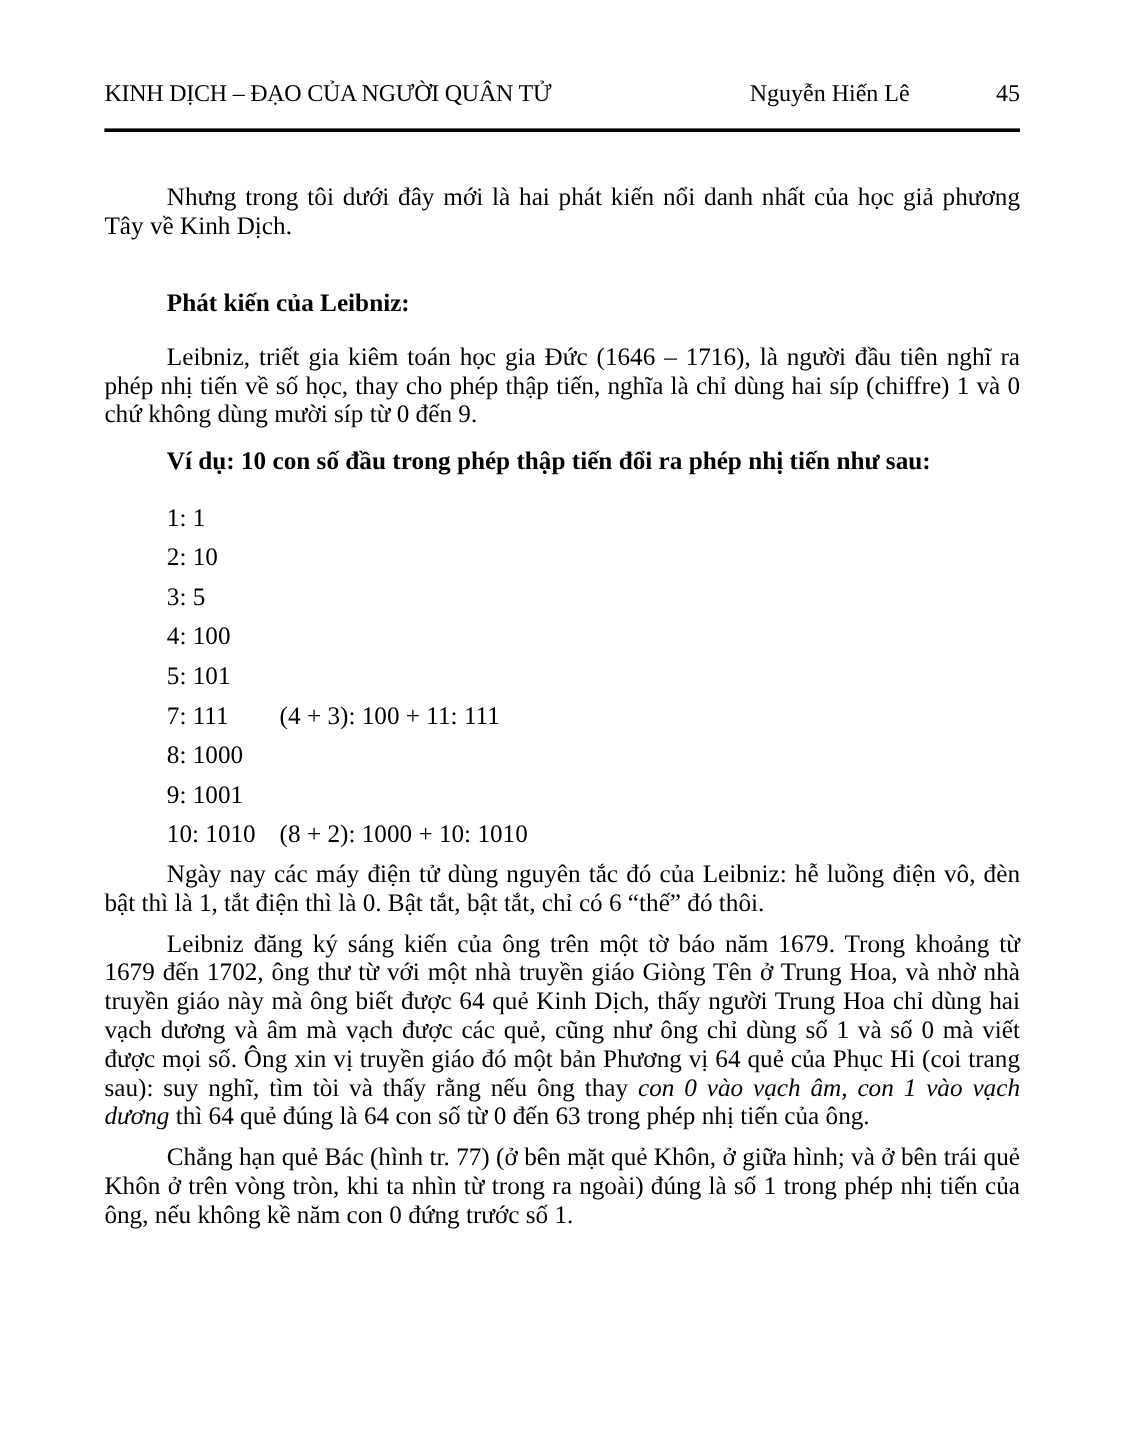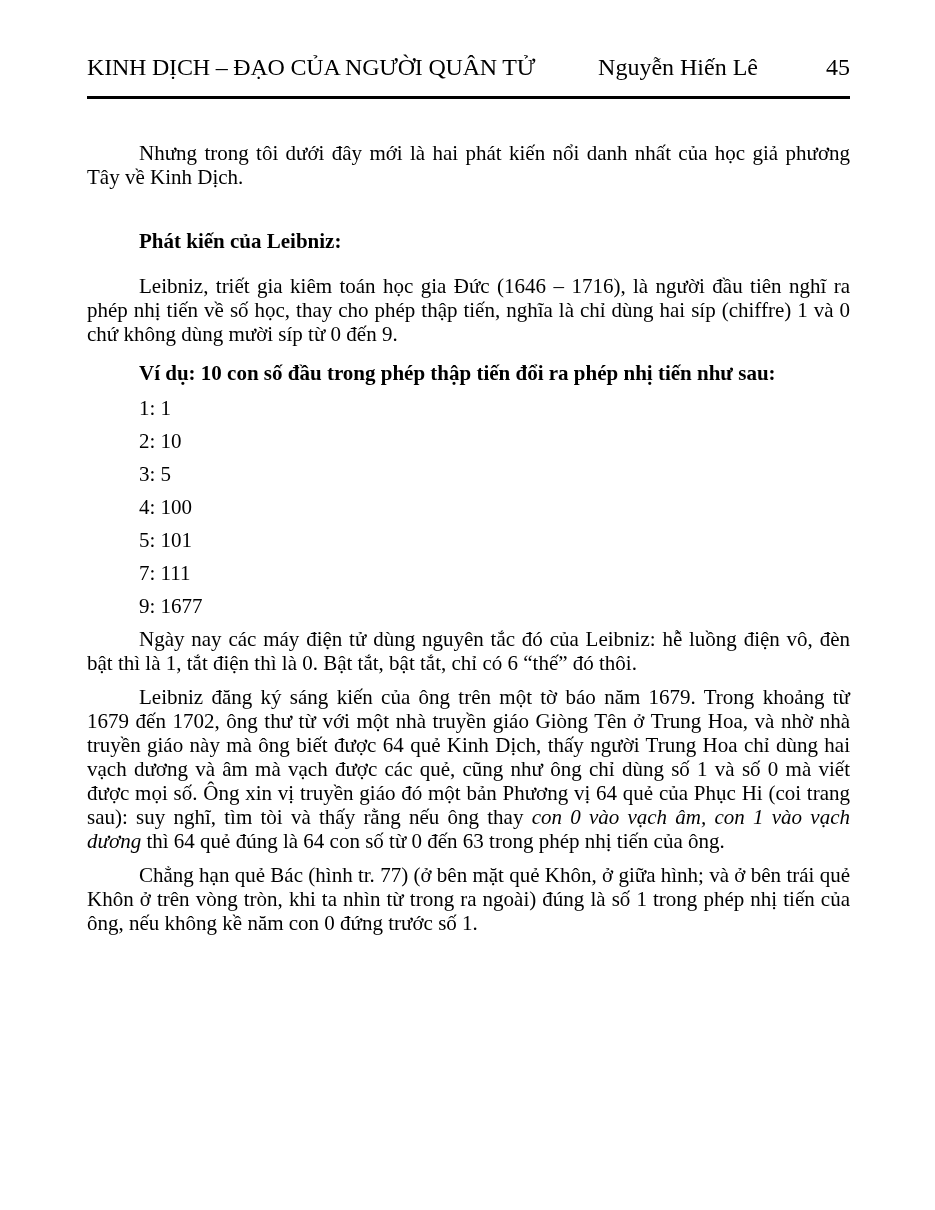--- a/index.html
+++ b/index.html
@@ -12,42 +12,43 @@
     font-family: "Liberation Serif", "DejaVu Serif", serif;
     font-size: 21px;
     line-height: 24px;
     box-sizing: border-box;
     padding: 55px 85px 0 87px;
     overflow: hidden;
   }
   .running-header {
     display: flex;
     align-items: flex-end;
-    font-size: 24px;
+    font-size: 20px;
     white-space: nowrap;
+    margin-top: 11px;
   }
   .running-header .title { flex: 1 1 auto; letter-spacing: -0.2px; }
   .running-header .author { margin-right: 62px; }
   .running-header .pagenum { text-align: right; min-width: 30px; }
   .rule {
     height: 3px;
     background: #000000;
     margin-top: 17px;
   }
   .para {
     text-align: justify;
     text-indent: 52px;
     margin: 0;
   }
   .p-intro    { margin-top: 42px; }
   .heading    { margin-top: 40px; text-indent: 52px; font-weight: bold; }
   .p-leibniz  { margin-top: 7px; }
   .p-binary   { margin-top: 40px; }
   .p-example  { margin-top: 15px; font-weight: bold; }
-  .number-list { margin-top: 11px; }
+  .number-list { margin-top: 23px; }
   .number-row {
     display: flex;
     padding-left: 52px;
     margin-bottom: 9px;
   }
   .number-row .value { display: inline-block; width: 94px; flex: 0 0 94px; }
   .number-row .note  { flex: 1 1 auto; }
   .p-computers { margin-top: 6px; }
   .p-history   { margin-top: 10px; }
   .p-bac       { margin-top: 10px; }
@@ -91,24 +92,33 @@
     <div class="number-row">
       <span class="value">4: 100</span>
       <span class="note"></span>
     </div>
     <div class="number-row">
       <span class="value">5: 101</span>
       <span class="note"></span>
     </div>
     <div class="number-row">
       <span class="value">7: 111</span>
+      <span class="note">(4 + 3): 100 + 11: 111</span>
     </div>
     <div class="number-row">
-      <span class="value">9: 1677</span>
+      <span class="value">8: 1000</span>
       <span class="note"></span>
+    </div>
+    <div class="number-row">
+      <span class="value">9: 1001</span>
+      <span class="note"></span>
+    </div>
+    <div class="number-row">
+      <span class="value">10: 1010</span>
+      <span class="note">(8 + 2): 1000 + 10: 1010</span>
     </div>
   </div>
 
   <p class="para p-computers">Ngày nay các máy điện tử dùng nguyên tắc đó của Leibniz: hễ luồng điện vô, đèn bật thì là 1, tắt điện thì là 0. Bật tắt, bật tắt, chỉ có 6 “thế” đó thôi.</p>
 
   <p class="para p-history"><span>Leibniz đăng ký sáng kiến của ông trên một tờ báo năm 1679. Trong khoảng từ 1679 đến 1702, ông thư từ với một nhà truyền giáo Giòng Tên ở Trung Hoa, và nhờ nhà truyền giáo này mà ông biết được 64 quẻ Kinh Dịch, thấy người Trung Hoa chỉ dùng hai vạch dương và âm mà vạch được các quẻ, cũng như ông chỉ dùng số 1 và số 0 mà viết được mọi số. Ông xin vị truyền giáo đó một bản Phương vị 64 quẻ của Phục Hi (coi trang sau): suy nghĩ, tìm tòi và thấy rằng nếu ông thay </span><span class="italic">con 0 vào vạch âm, con 1 vào vạch dương</span><span> thì 64 quẻ đúng là 64 con số từ 0 đến 63 trong phép nhị tiến của ông.</span></p>
 
   <p class="para p-bac">Chẳng hạn quẻ Bác (hình tr. 77) (ở bên mặt quẻ Khôn, ở giữa hình; và ở bên trái quẻ Khôn ở trên vòng tròn, khi ta nhìn từ trong ra ngoài) đúng là số 1 trong phép nhị tiến của ông, nếu không kề năm con 0 đứng trước số 1.</p>
 
 </div>

